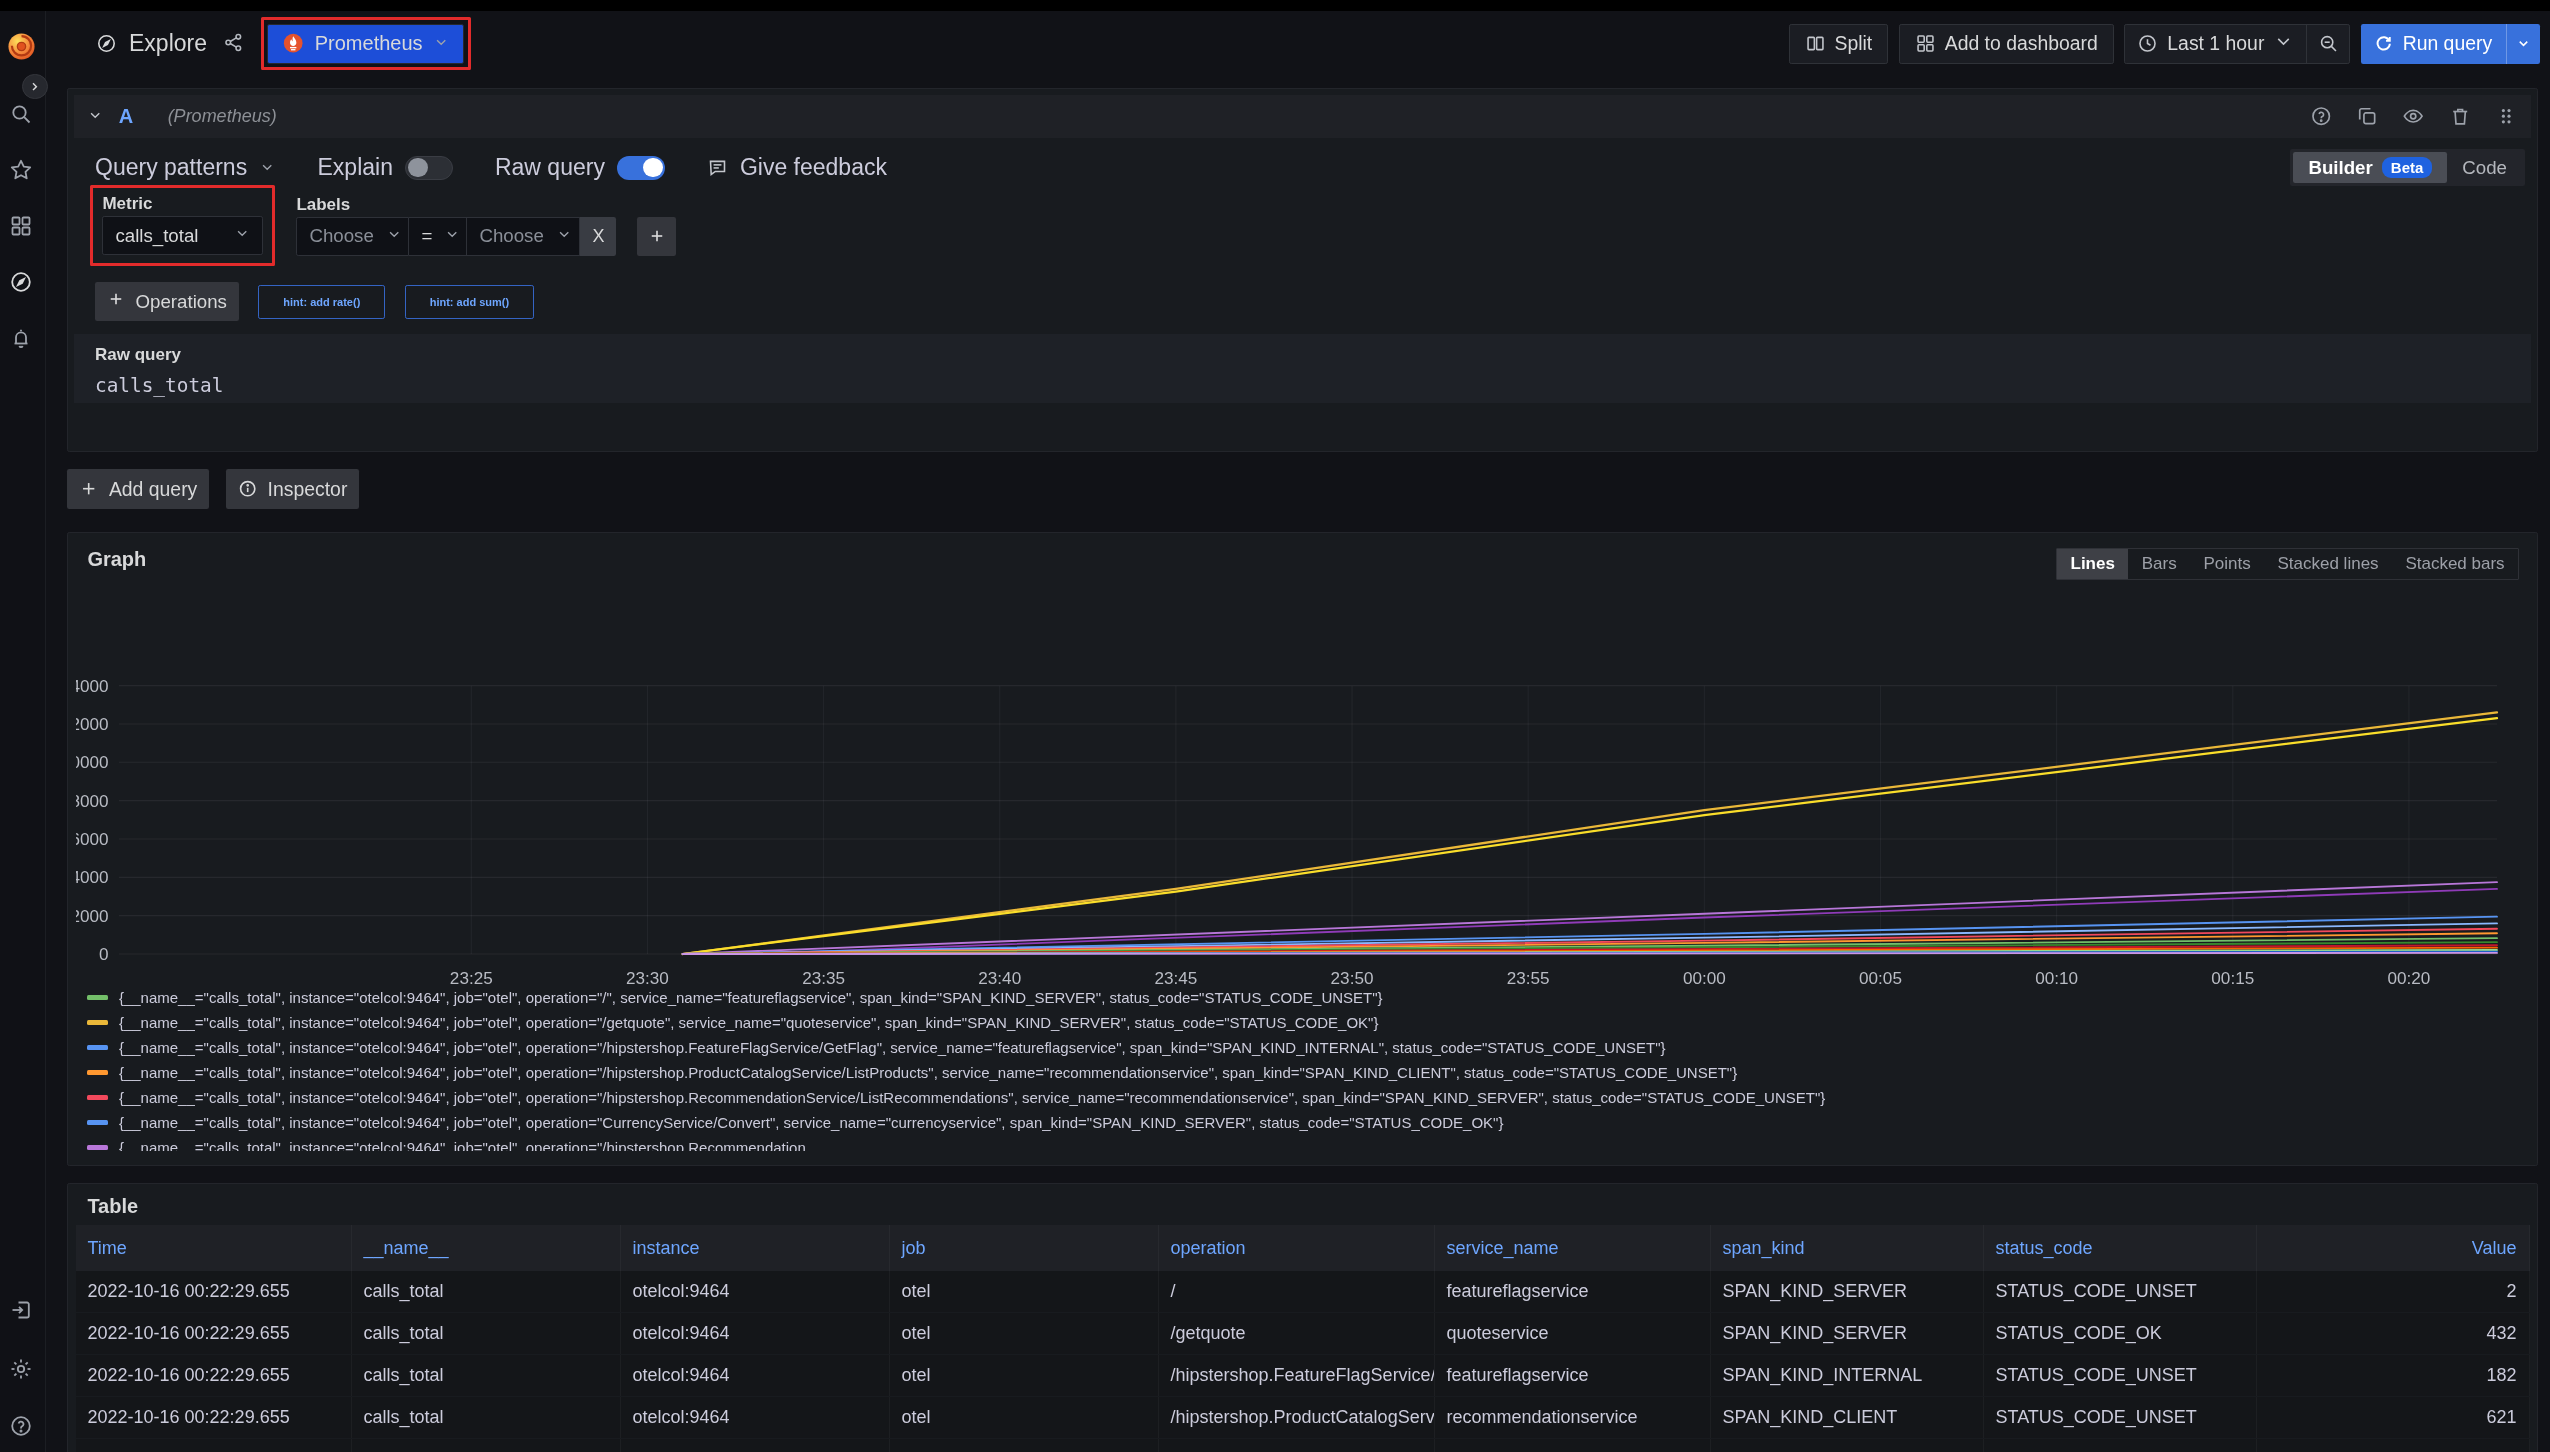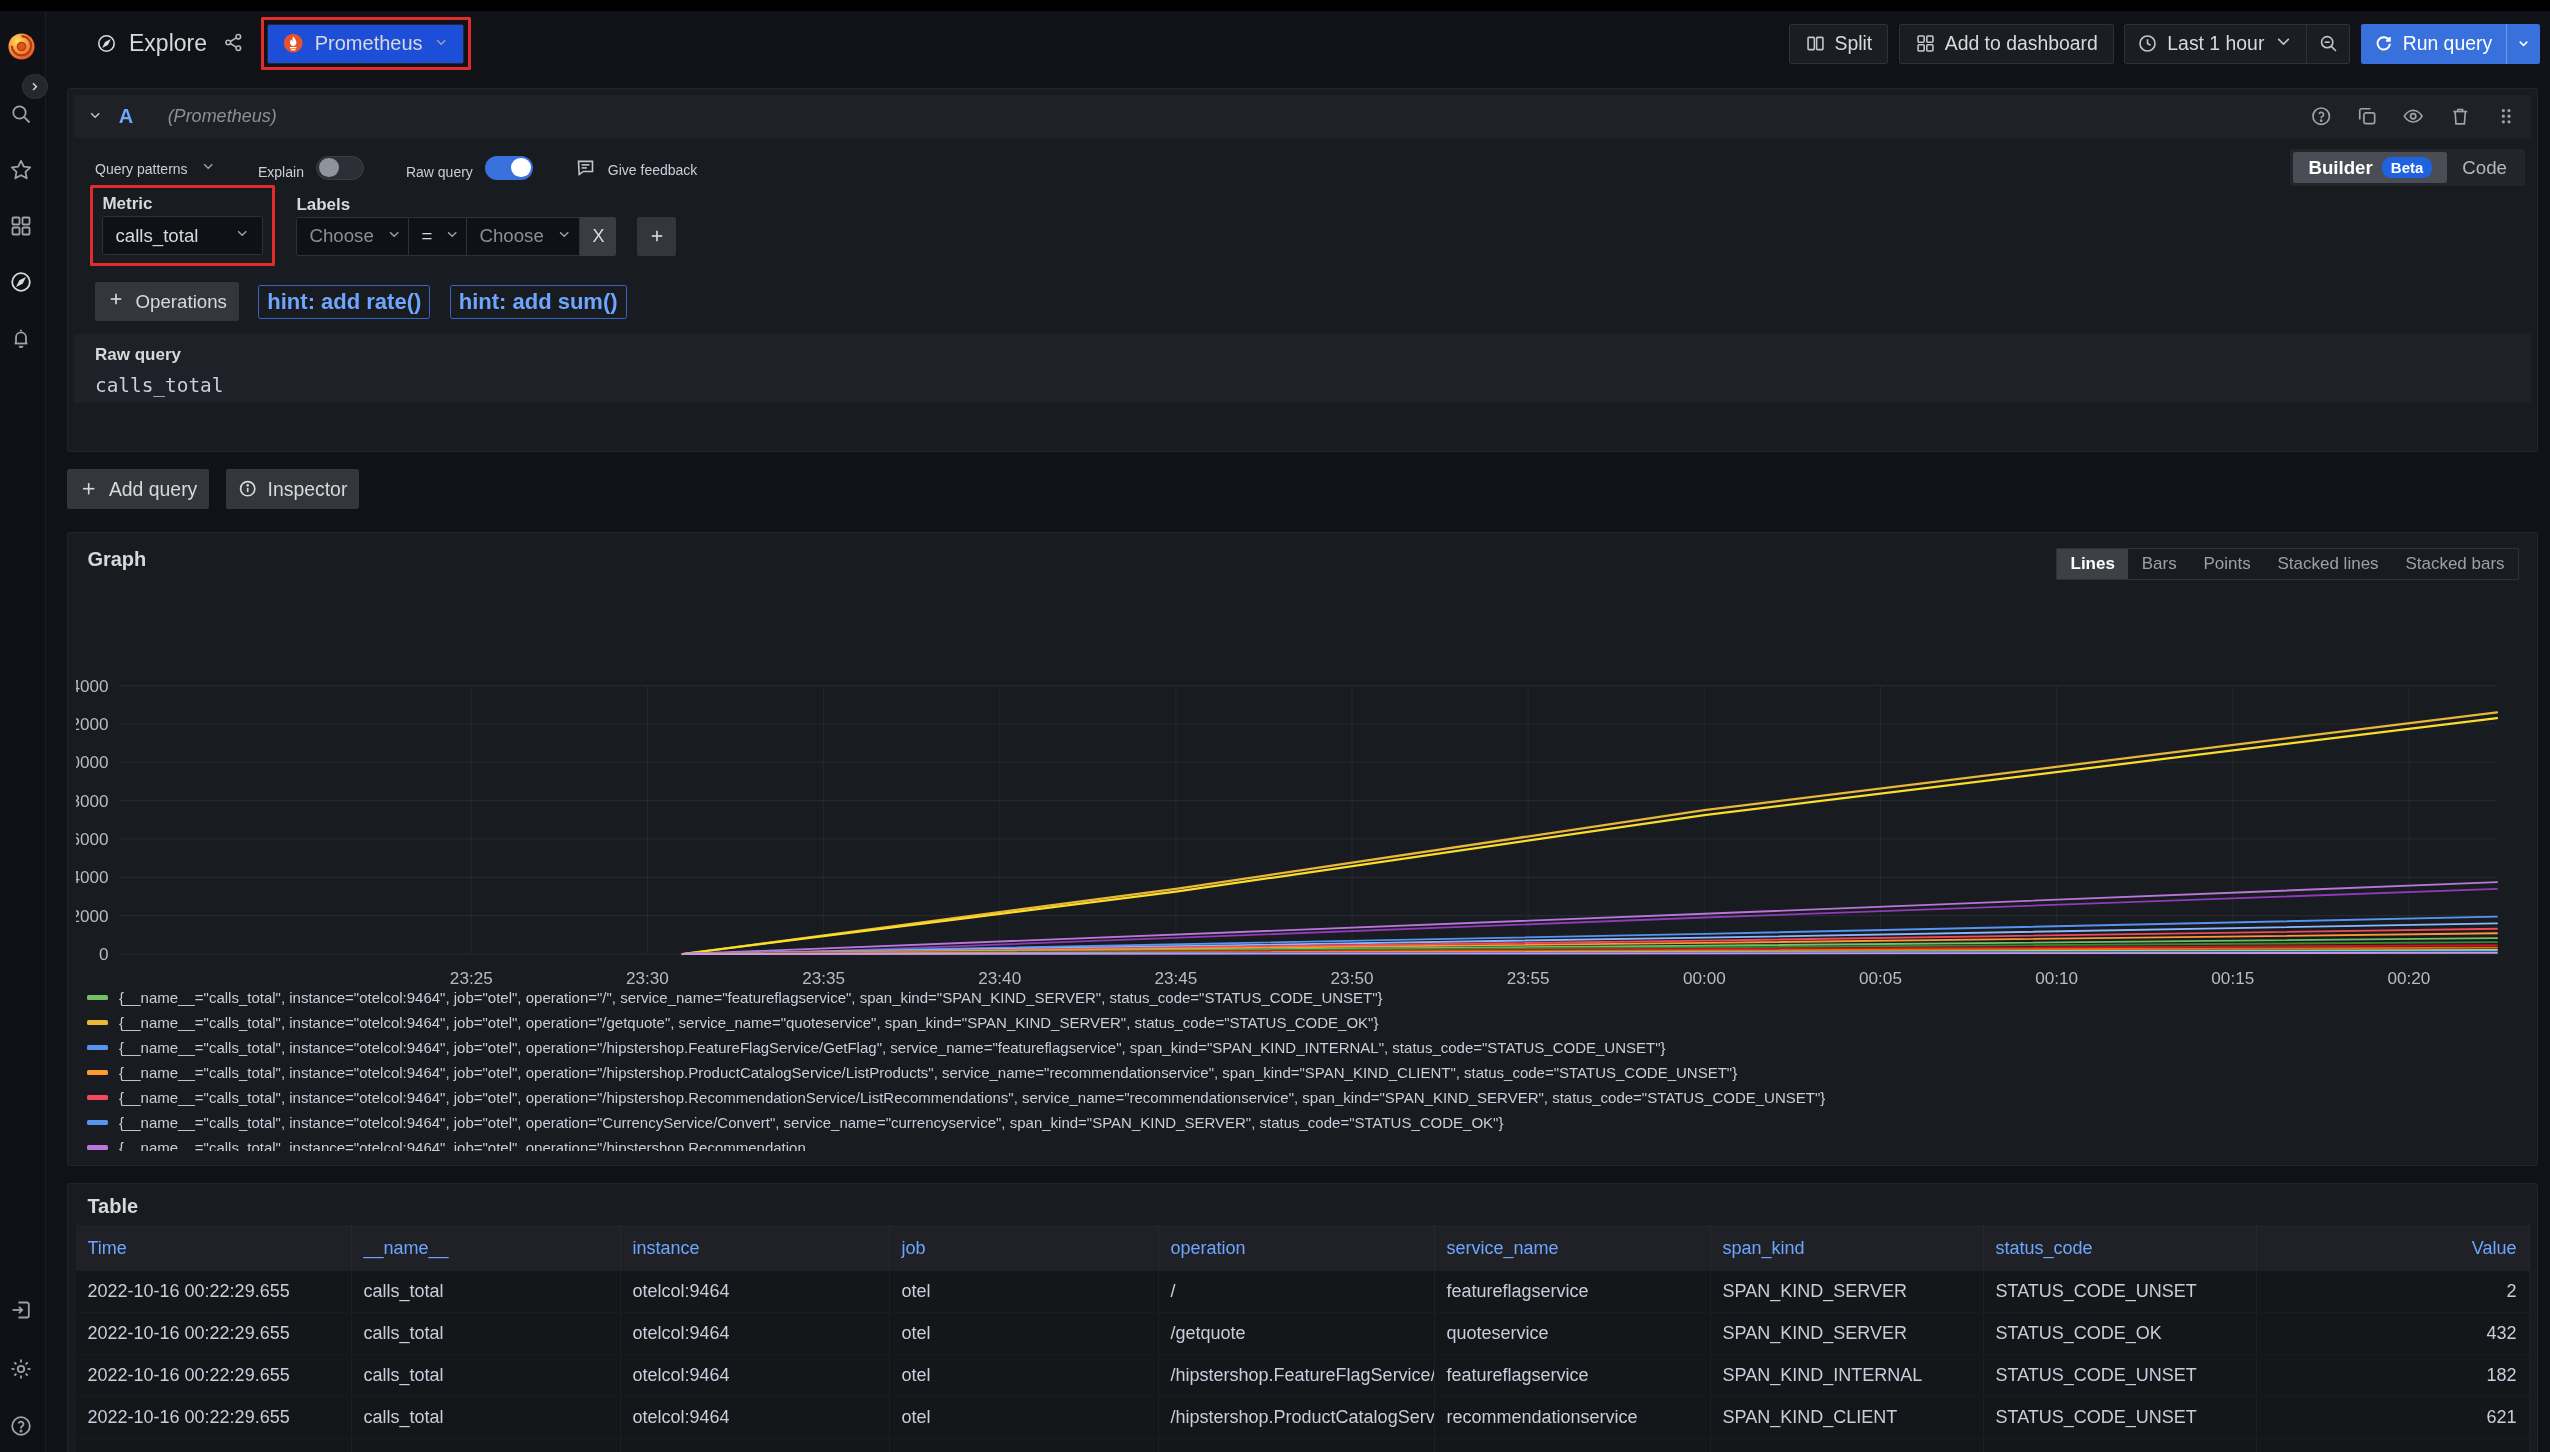--- a/index.html
+++ b/index.html
@@ -47,21 +47,21 @@
 
   
   .qheader { position:absolute; left:6px; right:6px; top:6px; height:43px; background:#1f2126; display:flex; align-items:center; padding:0 13.4px; gap:15px; }
   .qheader .chev svg { stroke:#c3c6cc; }
   .refid { color:#6ea6ff; font-weight:700; font-size:20px; cursor:pointer; }
   .dshint { color:#8d9096; font-style:italic; font-size:18px; margin-left:19.4px; }
   .qh-icons { margin-left:auto; display:flex; align-items:center; gap:24px; }
   .qh-icons .ic { cursor:pointer; }
   .qh-icons svg { width:22.4px; height:22.4px; stroke:#9da2ab; fill:none; stroke-width:1.8; display:block; }
   .qtoolbar { position:absolute; left:27px; right:12px; top:60px; height:37px; display:flex; align-items:center; gap:42px; }
-  .tool-item { display:flex; align-items:flex-end; gap:12px; font-size:14px; color:#ccccdc; cursor:pointer; }
+  .tool-item { display:flex; align-items:center; gap:12px; font-size:23px; color:#ccccdc; cursor:pointer; }
   .toggle { width:48px; height:24px; border-radius:12px; position:relative; cursor:pointer; }
   .toggle.off { background:#2c2f35; border:0.7px solid #3a3d44; }
   .toggle.off .knob { position:absolute; left:2.2px; top:1.5px; width:19.4px; height:19.4px; border-radius:50%; background:#8e939c; }
   .toggle.on { background:#3871dc; }
   .toggle.on .knob { position:absolute; right:2.2px; top:2.2px; width:19.4px; height:19.4px; border-radius:50%; background:#fff; }
   .fb svg { width:21px; height:21px; stroke:#c3c6cc; fill:none; stroke-width:1.8; }
   .seg { margin-left:auto; display:flex; align-items:center; background:#23252b; border-radius:2.2px; padding:3px; }
   .seg .opt { display:flex; align-items:center; gap:9px; padding:4.5px 15px; border-radius:2.2px; font-size:18.7px; color:#b4b7bd; cursor:pointer; }
   .seg .opt.active { background:#4a4d55; color:#fff; font-weight:700; }
   .beta { background:#1f62e0; color:#fff; font-size:15px; font-weight:700; padding:2.2px 9px; border-radius:9px; }
@@ -71,21 +71,21 @@
   .metric-box { padding:6px 9px 7.5px 9px; }
   .sel { height:39px; background:#0f1116; border:0.7px solid #2e3138; border-radius:2.2px; display:flex; align-items:center; gap:12px; padding:0 12px; font-size:18.7px; color:#d8d9da; cursor:pointer; }
   .sel .ph { color:#8a8f98; }
   .labels-row { display:flex; align-items:center; }
   .x-btn { height:39px; width:36px; background:#393c43; border-radius:0 2.2px 2.2px 0; display:flex; align-items:center; justify-content:center; font-size:18px; color:#d8d9da; cursor:pointer; }
   .plus-btn { height:39px; width:39px; background:#34363c; border-radius:2.2px; display:flex; align-items:center; justify-content:center; cursor:pointer; margin-left:21px; }
   .plus-btn svg, .plus-sm svg { width:18px; height:18px; stroke:#d8d9da; fill:none; stroke-width:2.2; }
 
   .ops-row { position:absolute; left:27px; top:193px; display:flex; align-items:center; gap:19.4px; }
   .btn-gray { display:flex; align-items:center; gap:10.5px; height:39px; padding:0 12px; background:#34363c; border-radius:2.2px; font-size:18.7px; color:#d8d9da; cursor:pointer; white-space:nowrap; }
-  .hint-btn { height:34px; display:flex; align-items:center; padding:0 8px; border:1.5px solid #3464c4; border-radius:2.2px; color:#6ea6ff; font-size:22px; font-weight:700; background:transparent; cursor:pointer; }
+  .hint-btn { height:34px; display:flex; align-items:center; padding:0 24px; border:1.5px solid #3464c4; border-radius:2.2px; color:#6ea6ff; font-size:11px; font-weight:700; background:transparent; cursor:pointer; }
 
   .raw-block { position:absolute; left:6px; right:6px; top:245px; height:69px; background:#1e2127; padding:10.5px 21px; }
   .raw-block .rl { font-size:17px; font-weight:700; color:#d8d9da; }
   .raw-block .rv { font-family:"DejaVu Sans Mono", monospace; font-size:19.4px; color:#ccccdc; margin-top:9px; }
   .options-row { position:absolute; left:6px; right:6px; top:320px; height:39px; border-top:0.7px solid #26282e; display:flex; align-items:center; padding-left:21px; }
   .options-row .chev svg { stroke:#c3c6cc; width:15px; height:15px; }
   .options-row .ol { font-size:17px; font-weight:700; color:#d8d9da; margin:0 33px 0 13.4px; cursor:pointer; }
   .opt-item { font-size:17px; color:#9a9ea6; margin-right:34px; }
 
   .actions { position:absolute; left:67px; top:469px; display:flex; gap:16.4px; }

